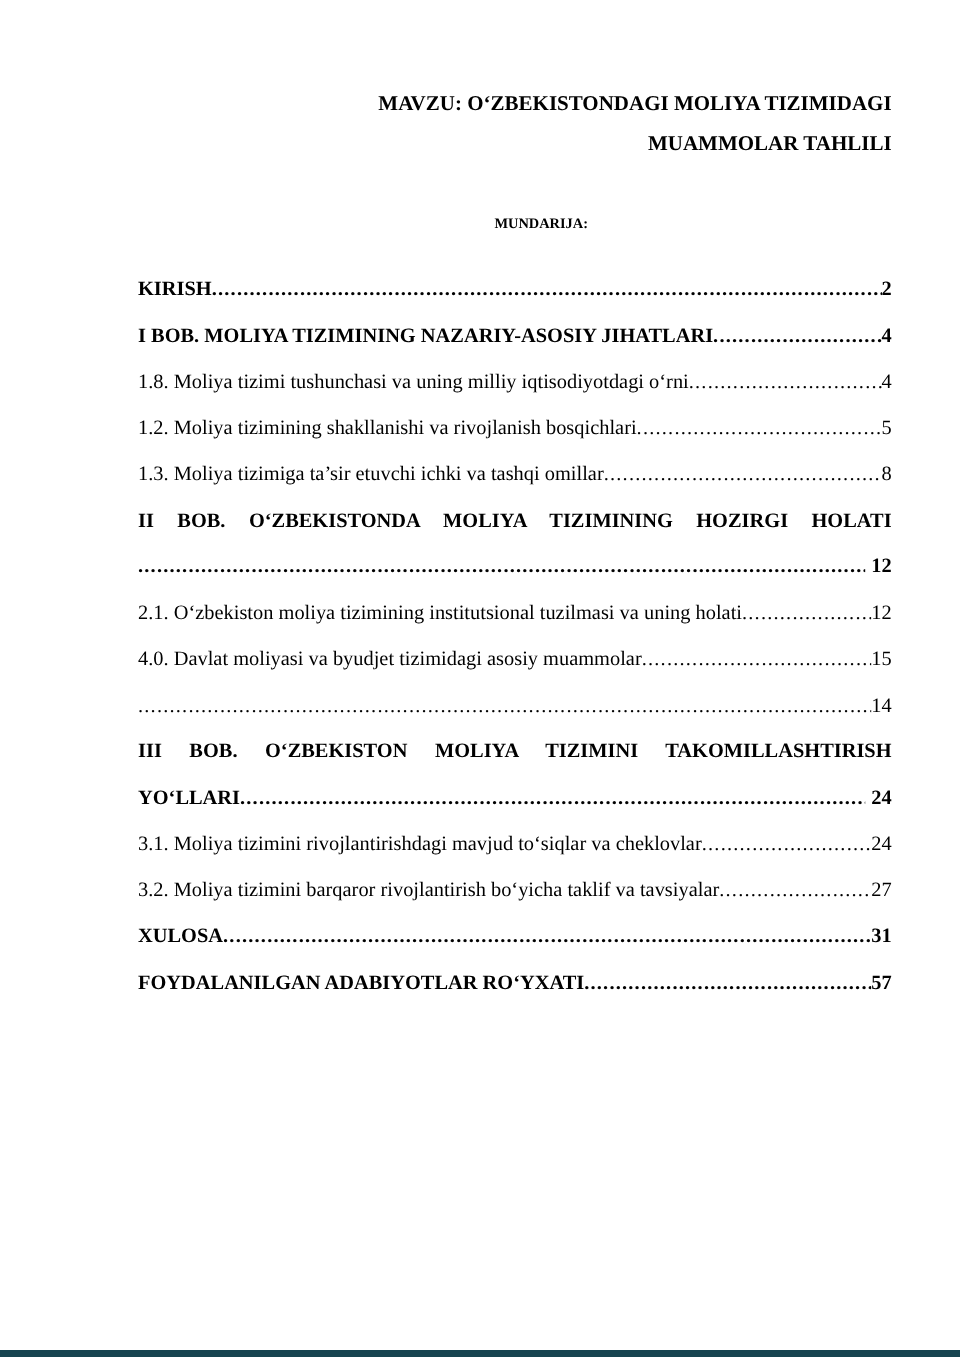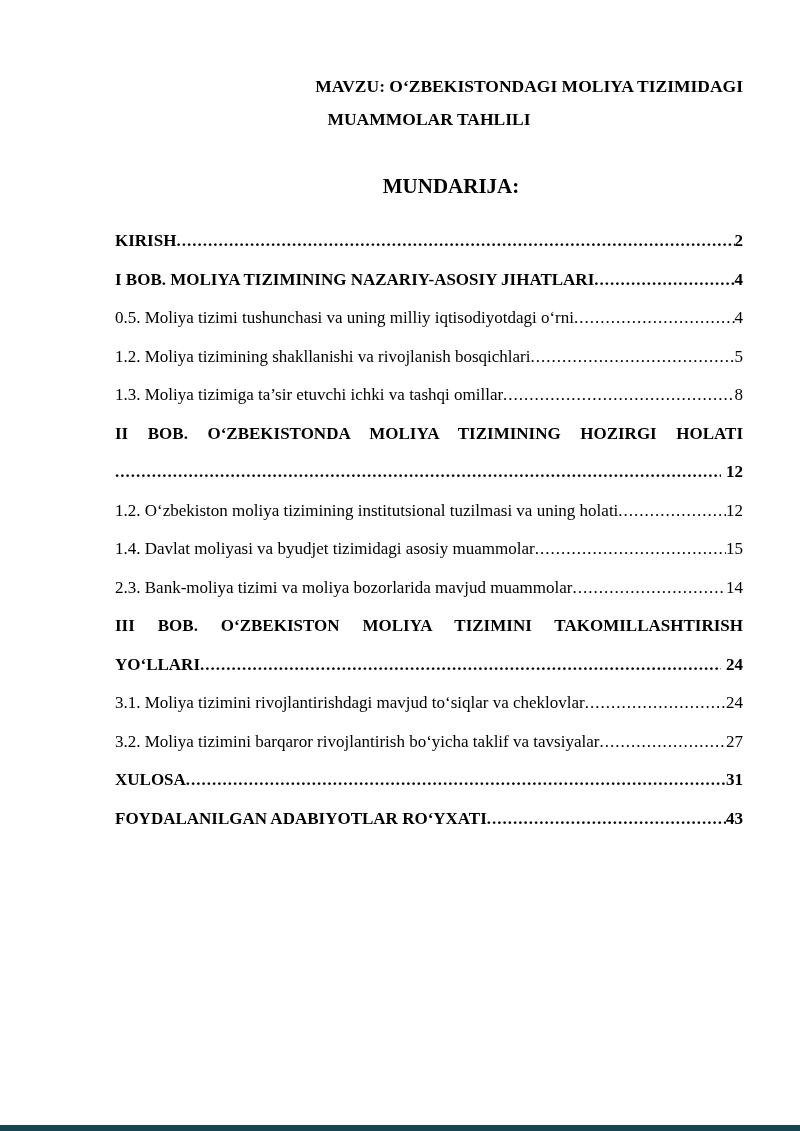--- a/index.html
+++ b/index.html
@@ -22,27 +22,27 @@
     font-weight: bold;
     font-size: 17.5px;
     line-height: 33px;
     text-align: right;
     margin-left: 44px; 
   }
   .doc-title-line2 {
     font-weight: bold;
     font-size: 17.5px;
     line-height: 33px;
-    text-align: center;
+    text-align: right;
   }
   .toc-heading {
     margin-top: 34px;
     margin-left: 44px;
     font-weight: bold;
-    font-size: 21px;
+    font-size: 12px;
     line-height: 33px;
     text-align: center;
   }
   .toc {
     margin-top: 19px;
     font-size: 17px;
   }
   .toc-row {
     display: flex;
     align-items: flex-end;
@@ -100,21 +100,21 @@
       <span class="pg">2</span>
     </div>
 
     <div class="toc-row bold">
       <span class="t">I BOB. MOLIYA TIZIMINING NAZARIY-ASOSIY JIHATLARI</span>
       <span class="leader"></span>
       <span class="pg">4</span>
     </div>
 
     <div class="toc-row">
-      <span class="t">0.5. Moliya tizimi tushunchasi va uning milliy iqtisodiyotdagi o‘rni</span>
+      <span class="t">1.8. Moliya tizimi tushunchasi va uning milliy iqtisodiyotdagi o‘rni</span>
       <span class="leader"></span>
       <span class="pg">4</span>
     </div>
 
     <div class="toc-row">
       <span class="t">1.2. Moliya tizimining shakllanishi va rivojlanish bosqichlari</span>
       <span class="leader"></span>
       <span class="pg">5</span>
     </div>
 
@@ -124,33 +124,32 @@
       <span class="pg">8</span>
     </div>
 
     <div class="jline bold">II BOB. O‘ZBEKISTONDA MOLIYA TIZIMINING HOZIRGI HOLATI</div>
     <div class="toc-row bold">
       <span class="leader"></span>
       <span class="pg gap">12</span>
     </div>
 
     <div class="toc-row">
-      <span class="t">1.2. O‘zbekiston moliya tizimining institutsional tuzilmasi va uning holati</span>
+      <span class="t">2.1. O‘zbekiston moliya tizimining institutsional tuzilmasi va uning holati</span>
       <span class="leader"></span>
       <span class="pg">12</span>
     </div>
 
     <div class="toc-row">
-      <span class="t">1.4. Davlat moliyasi va byudjet tizimidagi asosiy muammolar</span>
+      <span class="t">4.0. Davlat moliyasi va byudjet tizimidagi asosiy muammolar</span>
       <span class="leader"></span>
       <span class="pg">15</span>
     </div>
 
     <div class="toc-row">
-      <span class="t">2.3. Bank-moliya tizimi va moliya bozorlarida mavjud muammolar</span>
       <span class="leader"></span>
       <span class="pg">14</span>
     </div>
 
 
     <div class="jline bold">III BOB. O‘ZBEKISTON MOLIYA TIZIMINI TAKOMILLASHTIRISH</div>
     <div class="toc-row bold">
       <span class="t">YO‘LLARI</span>
       <span class="leader"></span>
       <span class="pg gap">24</span>
@@ -170,19 +169,19 @@
 
     <div class="toc-row bold">
       <span class="t">XULOSA</span>
       <span class="leader"></span>
       <span class="pg">31</span>
     </div>
 
     <div class="toc-row bold">
       <span class="t">FOYDALANILGAN ADABIYOTLAR RO‘YXATI</span>
       <span class="leader"></span>
-      <span class="pg">43</span>
+      <span class="pg">57</span>
     </div>
 
   </div>
 </div>
 
 <div class="footer-bar" style="background-color:#164450"></div>
 
 </body></html>

